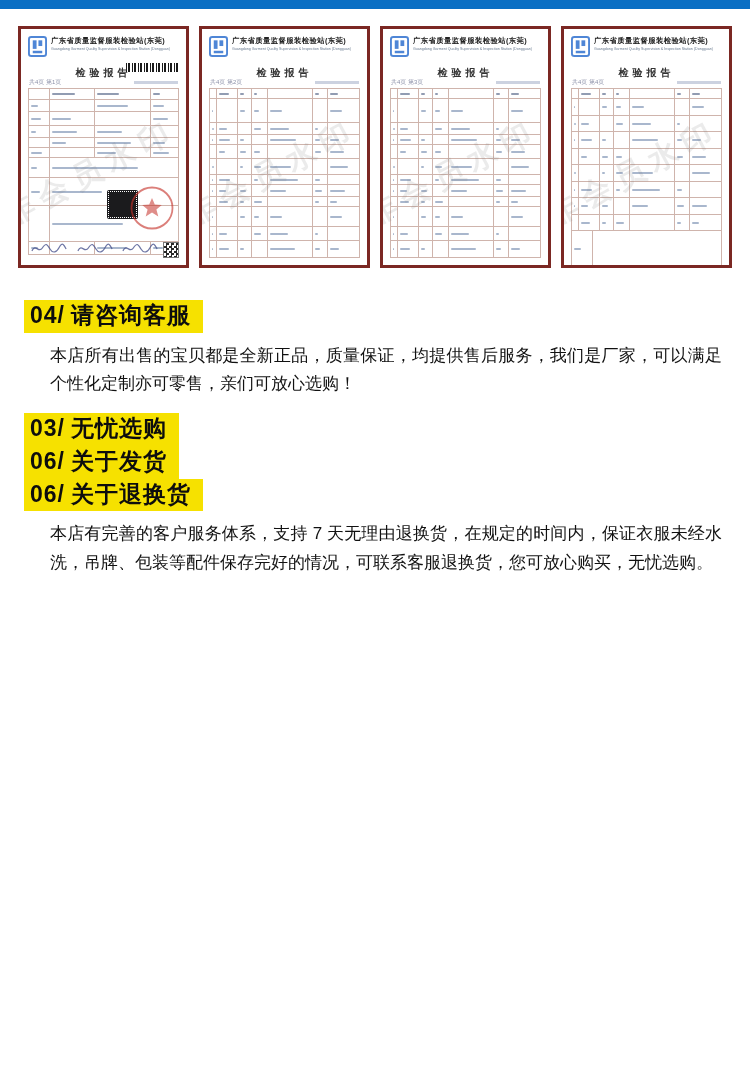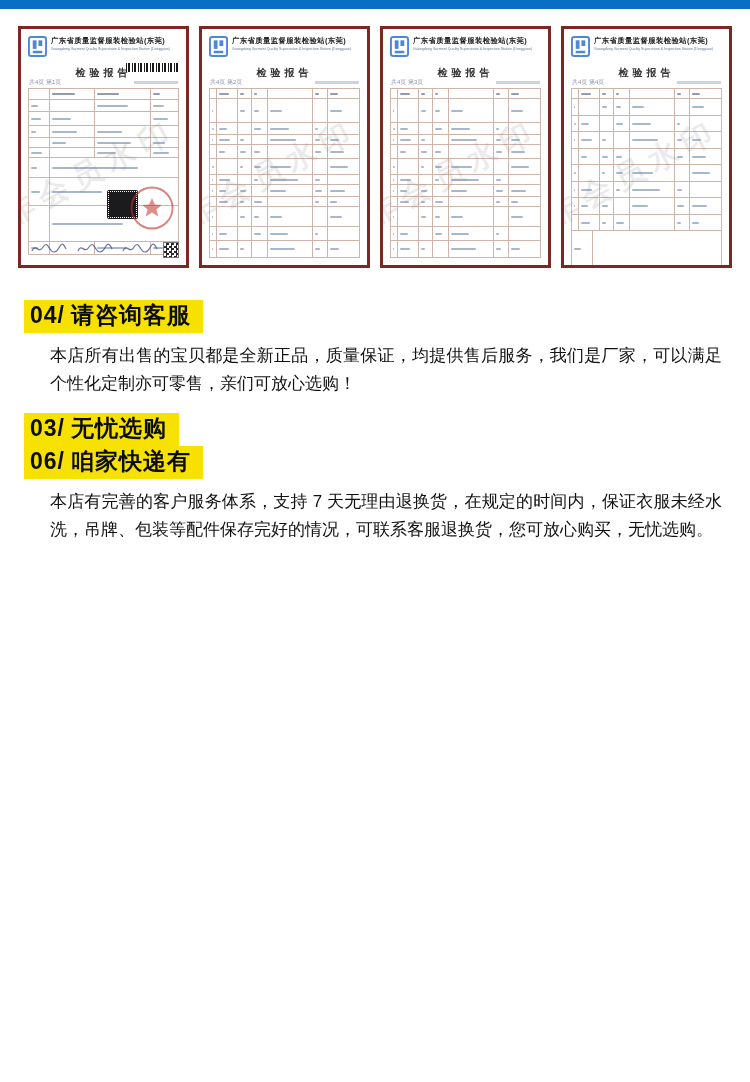--- a/index.html
+++ b/index.html
@@ -932,17 +932,17 @@
           </div>
         </div>
       </div>
     </div>
 
 
   <div class="g-wrap">
       <section><div class="g-head"><span class="g-num">04/</span><span>请咨询客服</span></div><p class="g-body">本店所有出售的宝贝都是全新正品，质量保证，均提供售后服务，我们是厂家，可以满足个性化定制亦可零售，亲们可放心选购！</p></section>
       <section><div class="g-head"><span class="g-num">03/</span><span>无忧选购</span></div></section>
       <section></section>
-      <section><div class="g-head"><span class="g-num">06/</span><span>咱家快递有</span></div></section>
-      <section><p class="g-body">本店有完善的客户服务体系，支持 7 天无理由退换货，在规定的时间内，保证衣服未经水洗，吊牌、包装等配件保存完好的情况，可联系客服退换货，您可放心购买，无忧选购。</p></section>
+      <section><div class="g-head"><span class="g-num">06/</span><span>关于发货</span></div></section>
+      <section><div class="g-head"><span class="g-num">06/</span><span>关于退换货</span></div><p class="g-body">本店有完善的客户服务体系，支持 7 天无理由退换货，在规定的时间内，保证衣服未经水洗，吊牌、包装等配件保存完好的情况，可联系客服退换货，您可放心购买，无忧选购。</p></section>
     </div>
 
 </div>
 
 </body></html>

